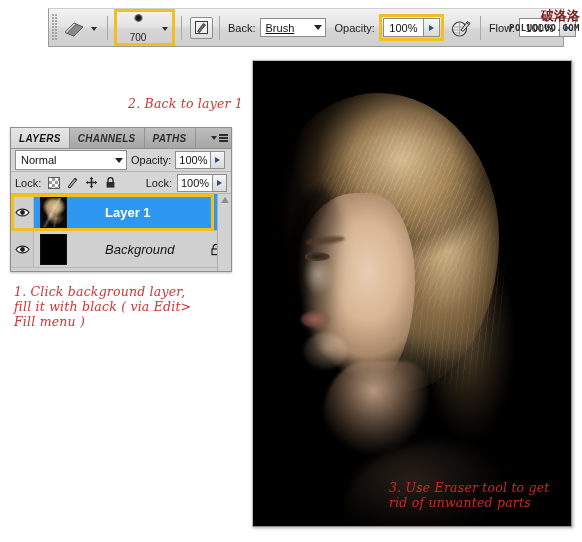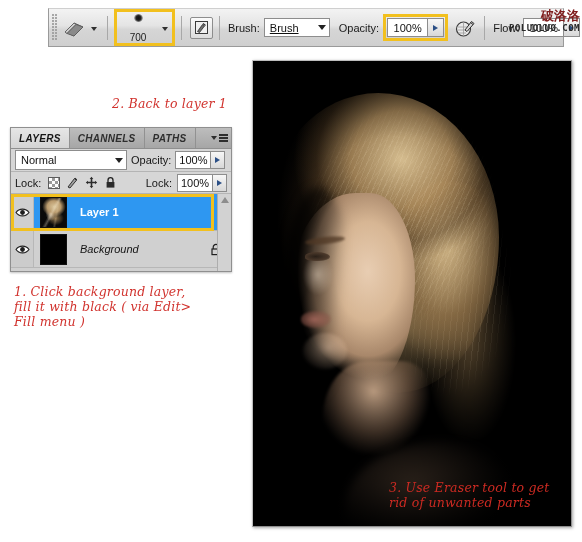--- a/index.html
+++ b/index.html
@@ -343,23 +343,24 @@
   .thumb.portrait::after {
     content:"";
     position:absolute; inset:0;
     background:
       linear-gradient(118deg, rgba(255,255,255,0) 40%, rgba(255,244,220,.30) 47%, rgba(255,255,255,0) 53%),
       linear-gradient(100deg, rgba(255,255,255,0) 55%, rgba(232,210,170,.22) 61%, rgba(255,255,255,0) 67%);
   }
   .thumb.black { background:#000; border-color:#111; }
   .layer-name {
     flex: 1 1 auto;
-    font-size: 11px;
+    font-size: 13px;
     padding-left: 8px;
     white-space: nowrap;
+    margin-left: 25px;
   }
   .layer-row.selected { background: #2e97f1; }
   .layer-row.selected .layer-name { color:#fff; font-weight:700; }
   .layer-row.selected .eyecell { background:#cfcfcf; }
   .layer-row.bg .layer-name { font-style: italic; color:#141414; }
   .lockcell {
     width: 30px; display:flex; align-items:center; justify-content:center;
   }
   .hl-layer {
     position: absolute;
@@ -562,21 +563,21 @@
     <div class="panelbtn">
       <svg width="15" height="15" viewBox="0 0 15 15">
         <rect x="1.5" y="1.5" width="12" height="12" fill="#f0f0f0" stroke="#3a3a3a" stroke-width="1"></rect>
         <path d="M3.5 11.5 L8.5 4.5 L10.5 6 L5.5 12.5 Z" fill="#6f6f6f" stroke="#2d2d2d" stroke-width=".8"></path>
         <path d="M9 3.5 L11.5 5.5" stroke="#2d2d2d" stroke-width="1.2"></path>
       </svg>
     </div>
 
     <div class="sep"></div>
 
-    <span class="ob-label">Brush:</span>
+    <span class="ob-label">Back:</span>
     <div class="combo" style="width:66px">
       <span class="cv">Brush</span>
       <span class="carr"></span>
     </div>
 
     <span class="ob-label" style="margin-left:9px">Opacity:</span>
     <div class="hl-box" style="padding:1px">
       <div class="numfield">
         <span class="nv">100%</span>
         <span class="nstep">
@@ -604,21 +605,21 @@
           <b></b>
         </span>
     </div>
   </div>
 
   <div class="watermark">
     <div class="wm-cn">破洛洛</div>
     <div class="wm-en">POLUOLUO.COM</div>
   </div>
 
-  <div class="annot" style="left:112px; top:96px;text-align:center;">2. Back to layer 1</div>
+  <div class="annot" style="left:128px; top:96px;text-align:center;">2. Back to layer 1</div>
 
   <div class="layers-panel">
 
     <div class="tabstrip">
       <div class="tab active">LAYERS</div>
       <div class="tab">CHANNELS</div>
       <div class="tab">PATHS</div>
       <div class="tabfill"></div>
       <div class="panelmenu">
         <span class="pm-car"></span>

